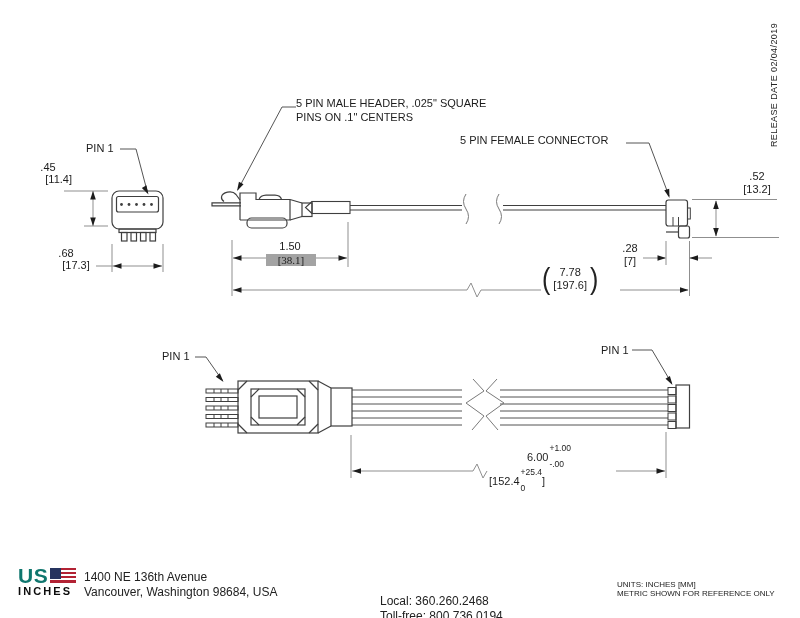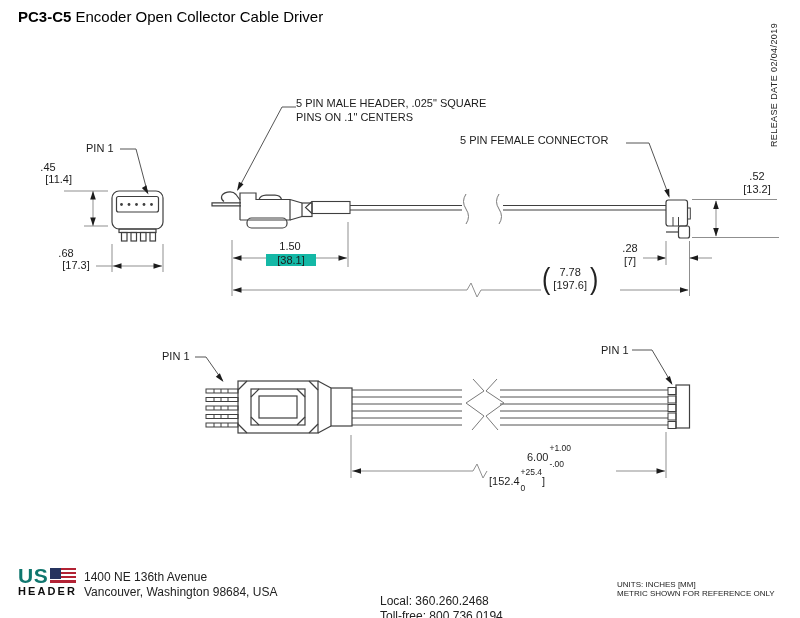--- a/index.html
+++ b/index.html
@@ -1,20 +1,20 @@
 <!DOCTYPE html>
 <html><head>
 <meta charset="utf-8">
 <style>
   html,body{margin:0;padding:0;background:#fff;}
   .page{position:relative;width:800px;height:618px;background:#ffffff;overflow:hidden;
         font-family:"Liberation Sans",sans-serif;color:#1a1a1a;}
   .lbl{position:absolute;font-size:11px;line-height:12px;color:#1c1c1c;white-space:nowrap;}
   .ctr{text-align:center;}
-  .bgw{background:#14b8a6;padding:0 1px;}
+  .bgw{background:#a3a3a3;padding:0 1px;font-family:Liberation Serif, serif;}
   .title{position:absolute;left:18px;top:8px;font-size:15px;color:#000;white-space:nowrap;}
   .title b{font-weight:bold;}
   .release{position:absolute;left:675px;top:79px;width:200px;height:12px;font-size:9px;
            letter-spacing:.4px;color:#222;text-align:center;transform:rotate(-90deg);}
   .two-line span{display:block;}
   .paren-row{display:inline-flex;align-items:center;}
   .paren{font-size:25px;font-weight:300;color:#222;transform:scaleY(1.15);line-height:25px;}
   .paren-col{display:inline-flex;flex-direction:column;align-items:center;font-size:11px;
              line-height:13px;margin:0 3px;}
   .tol-row{display:inline-flex;align-items:center;}
@@ -200,21 +200,20 @@
     </g>
     <g fill="#1c1c1c" stroke="none">
       <polygon points="148.5,194.5 139.5,191.9 139.5,197.1" transform="rotate(61 148.5 194.5)"></polygon>
       <polygon points="237,191 228,188.4 228,193.6" transform="rotate(118 237 191)"></polygon>
       <polygon points="669.5,198 660.5,195.4 660.5,200.6" transform="rotate(72 669.5 198)"></polygon>
       <polygon points="223.5,382 214.5,379.4 214.5,384.6" transform="rotate(51 223.5 382)"></polygon>
       <polygon points="672.5,385 663.5,382.4 663.5,387.6" transform="rotate(58 672.5 385)"></polygon>
     </g>
   </svg>
 
-  <div class="title"><b>PC3-C5</b><span> Encoder Open Collector Cable Driver</span></div>
 
   <div class="release">RELEASE DATE  02/04/2019</div>
 
   <div class="lbl" style="left:86px;top:142px;">PIN 1</div>
 
   <div class="lbl ctr" style="left:28px;top:161px;width:40px;">.45</div>
   <div class="lbl ctr" style="left:24px;top:173px;width:48px;text-align:right;">[11.4]</div>
 
   <div class="lbl ctr" style="left:46px;top:247px;width:40px;">.68</div>
   <div class="lbl ctr" style="left:52px;top:259px;width:48px;">[17.3]</div>
@@ -265,21 +264,21 @@
 
   <div class="logo">
     <div class="logo-row">
       <span class="logo-us">US</span>
       <span class="flag">
         <span class="flag-blue"></span>
         <span class="flag-stripes"></span>
         <span class="flag-bar"></span>
       </span>
     </div>
-    <div class="logo-digital">HEADER</div>
+    <div class="logo-digital">INCHES</div>
   </div>
 
   <div class="footer-col" style="left:84px;top:570px;">
     <span>1400 NE 136th Avenue</span>
     <span>Vancouver, Washington 98684, USA</span>
   </div>
   <div class="footer-col" style="left:380px;top:594px;">
     <span>Local: 360.260.2468</span>
     <span>Toll-free: 800.736.0194</span>
   </div>

